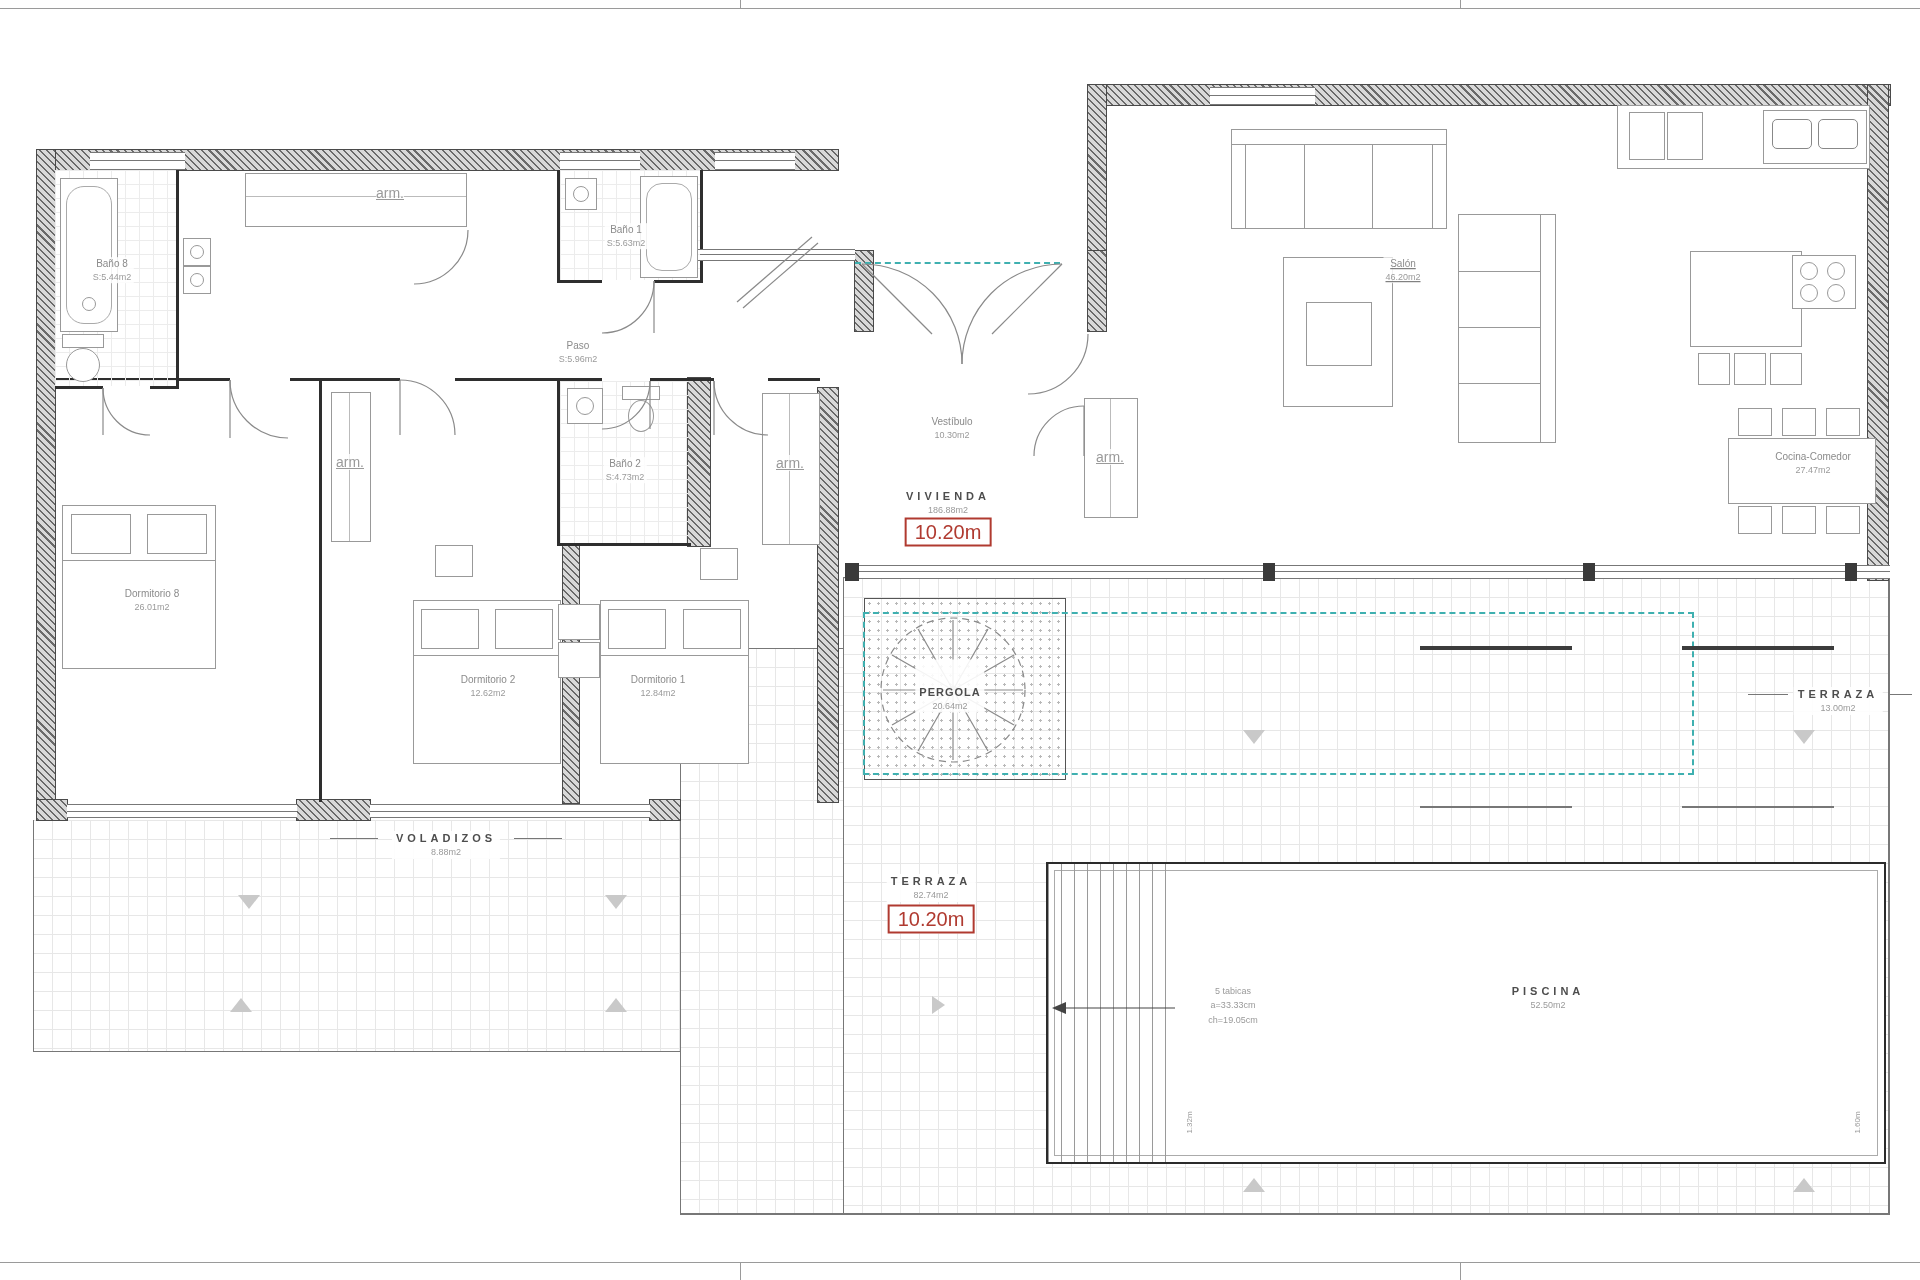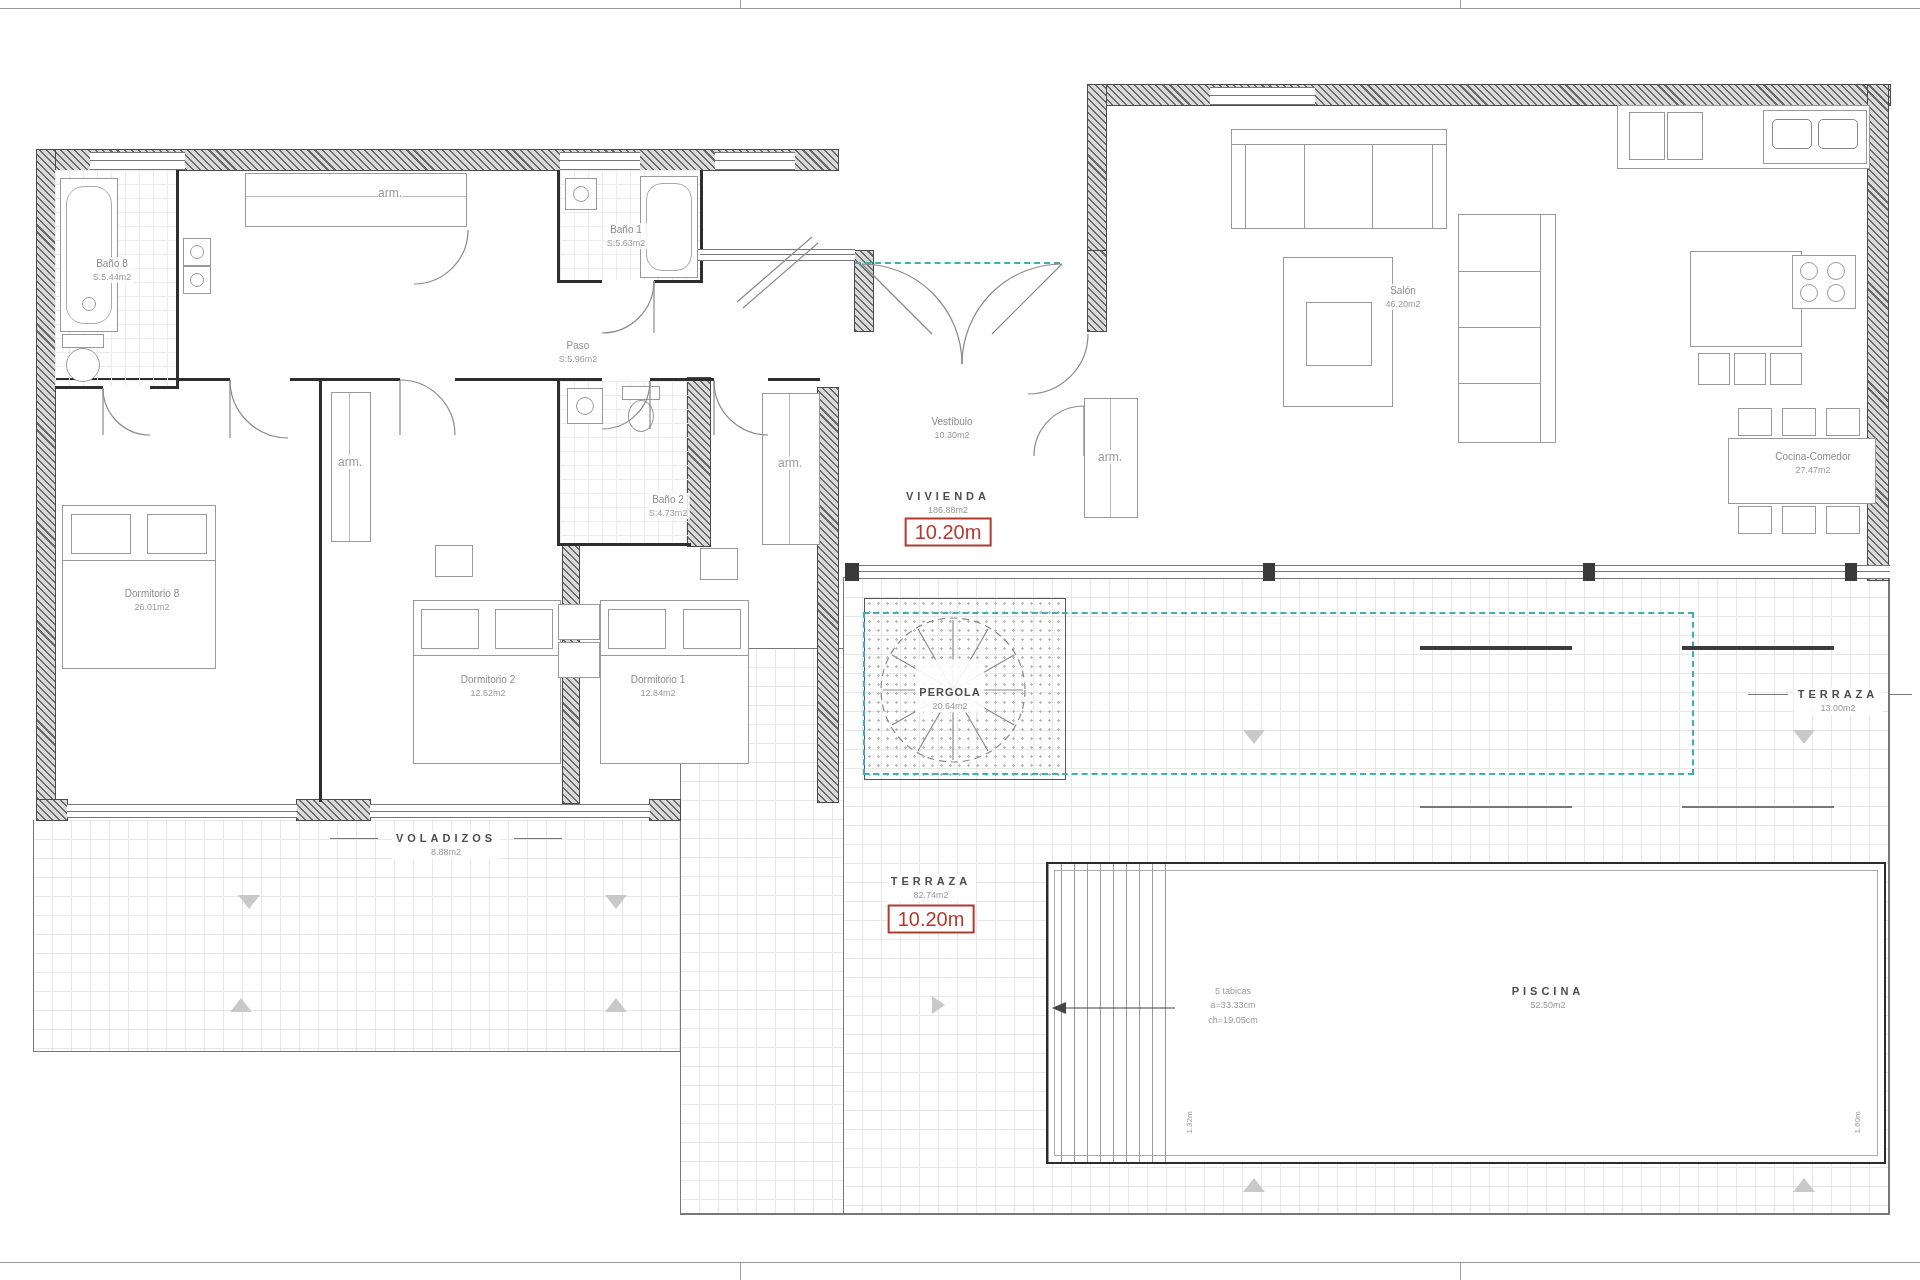--- a/index.html
+++ b/index.html
@@ -31,21 +31,21 @@
   .teal-rect{position:absolute;border:2px dashed var(--teal);}
   .teal-line{position:absolute;border-top:2px dashed var(--teal);}
   
   .rlab{position:absolute;transform:translate(-50%,-50%);text-align:center;line-height:1.35;background:rgba(255,255,255,.85);padding:0 2px;white-space:nowrap;}
   .rlab .rn{font-size:10px;color:#8b8b8b;}
   .rlab .ra{font-size:9px;color:#9a9a9a;}
   .zlab{position:absolute;transform:translate(-50%,-50%);text-align:center;line-height:1.4;background:rgba(255,255,255,.9);padding:0 4px;white-space:nowrap;}
   .zlab .zn{font-size:11px;font-weight:600;letter-spacing:4px;color:#4d4d4d;}
   .zlab .za{font-size:9px;color:#9a9a9a;letter-spacing:0;}
   .redbox{position:absolute;transform:translate(-50%,-50%);border:2px solid var(--red);color:var(--red);background:#fff;font-size:20px;padding:1px 8px;white-space:nowrap;}
-  .armlab{position:absolute;transform:translate(-50%,-50%);font-size:12px;color:#9a9a9a;background:rgba(255,255,255,.8);}
+  .armlab{position:absolute;transform:translate(-50%,-50%);font-size:14px;color:#9a9a9a;background:rgba(255,255,255,.8);text-decoration:underline;}
   .ann{position:absolute;transform:translate(-50%,-50%);font-size:9px;color:#9a9a9a;line-height:1.6;text-align:center;white-space:nowrap;}
   .rot{position:absolute;font-size:8px;color:#9a9a9a;transform:rotate(-90deg);white-space:nowrap;}
   .tri-d{position:absolute;width:0;height:0;border-left:11px solid transparent;border-right:11px solid transparent;border-top:14px solid #c9c9c9;}
   .tri-u{position:absolute;width:0;height:0;border-left:11px solid transparent;border-right:11px solid transparent;border-bottom:14px solid #c9c9c9;}
   .tri-r{position:absolute;width:0;height:0;border-top:9px solid transparent;border-bottom:9px solid transparent;border-left:13px solid #c9c9c9;}
   .post{position:absolute;background:#3a3a3a;}
   .sheetline{position:absolute;background:#9a9a9a;}
   svg.overlay{position:absolute;left:0;top:0;}
 </style>
 </head>
@@ -303,41 +303,41 @@
       <div class="ra">S:5.44m2</div>
   </div>
   <div class="rlab" style="left:626px;top:236px;">
     <div class="rn">Baño 1</div>
       <div class="ra">S:5.63m2</div>
   </div>
   <div class="rlab" style="left:578px;top:352px;">
     <div class="rn">Paso</div>
       <div class="ra">S:5.96m2</div>
   </div>
-  <div class="rlab" style="left:668px;top:470px;margin-top:36px;">
+  <div class="rlab" style="left:625px;top:470px;">
     <div class="rn">Baño 2</div>
       <div class="ra">S:4.73m2</div>
   </div>
   <div class="rlab" style="left:152px;top:600px;">
     <div class="rn">Dormitorio 8</div>
       <div class="ra">26.01m2</div>
   </div>
   <div class="rlab" style="left:488px;top:686px;">
     <div class="rn">Dormitorio 2</div>
       <div class="ra">12.62m2</div>
   </div>
   <div class="rlab" style="left:658px;top:686px;">
     <div class="rn">Dormitorio 1</div>
       <div class="ra">12.84m2</div>
   </div>
   <div class="rlab" style="left:952px;top:428px;">
     <div class="rn">Vestíbulo</div>
       <div class="ra">10.30m2</div>
   </div>
-  <div class="rlab" style="left:1403px;top:297px;">
+  <div class="rlab" style="left:1403px;top:270px;text-decoration:underline;">
     <div class="rn">Salón</div>
       <div class="ra">46.20m2</div>
   </div>
   <div class="rlab" style="left:1813px;top:463px;">
     <div class="rn">Cocina-Comedor</div>
       <div class="ra">27.47m2</div>
   </div>
 
   <div class="zlab" style="left:948px;top:503px;">
     <div class="zn">VIVIENDA</div>

